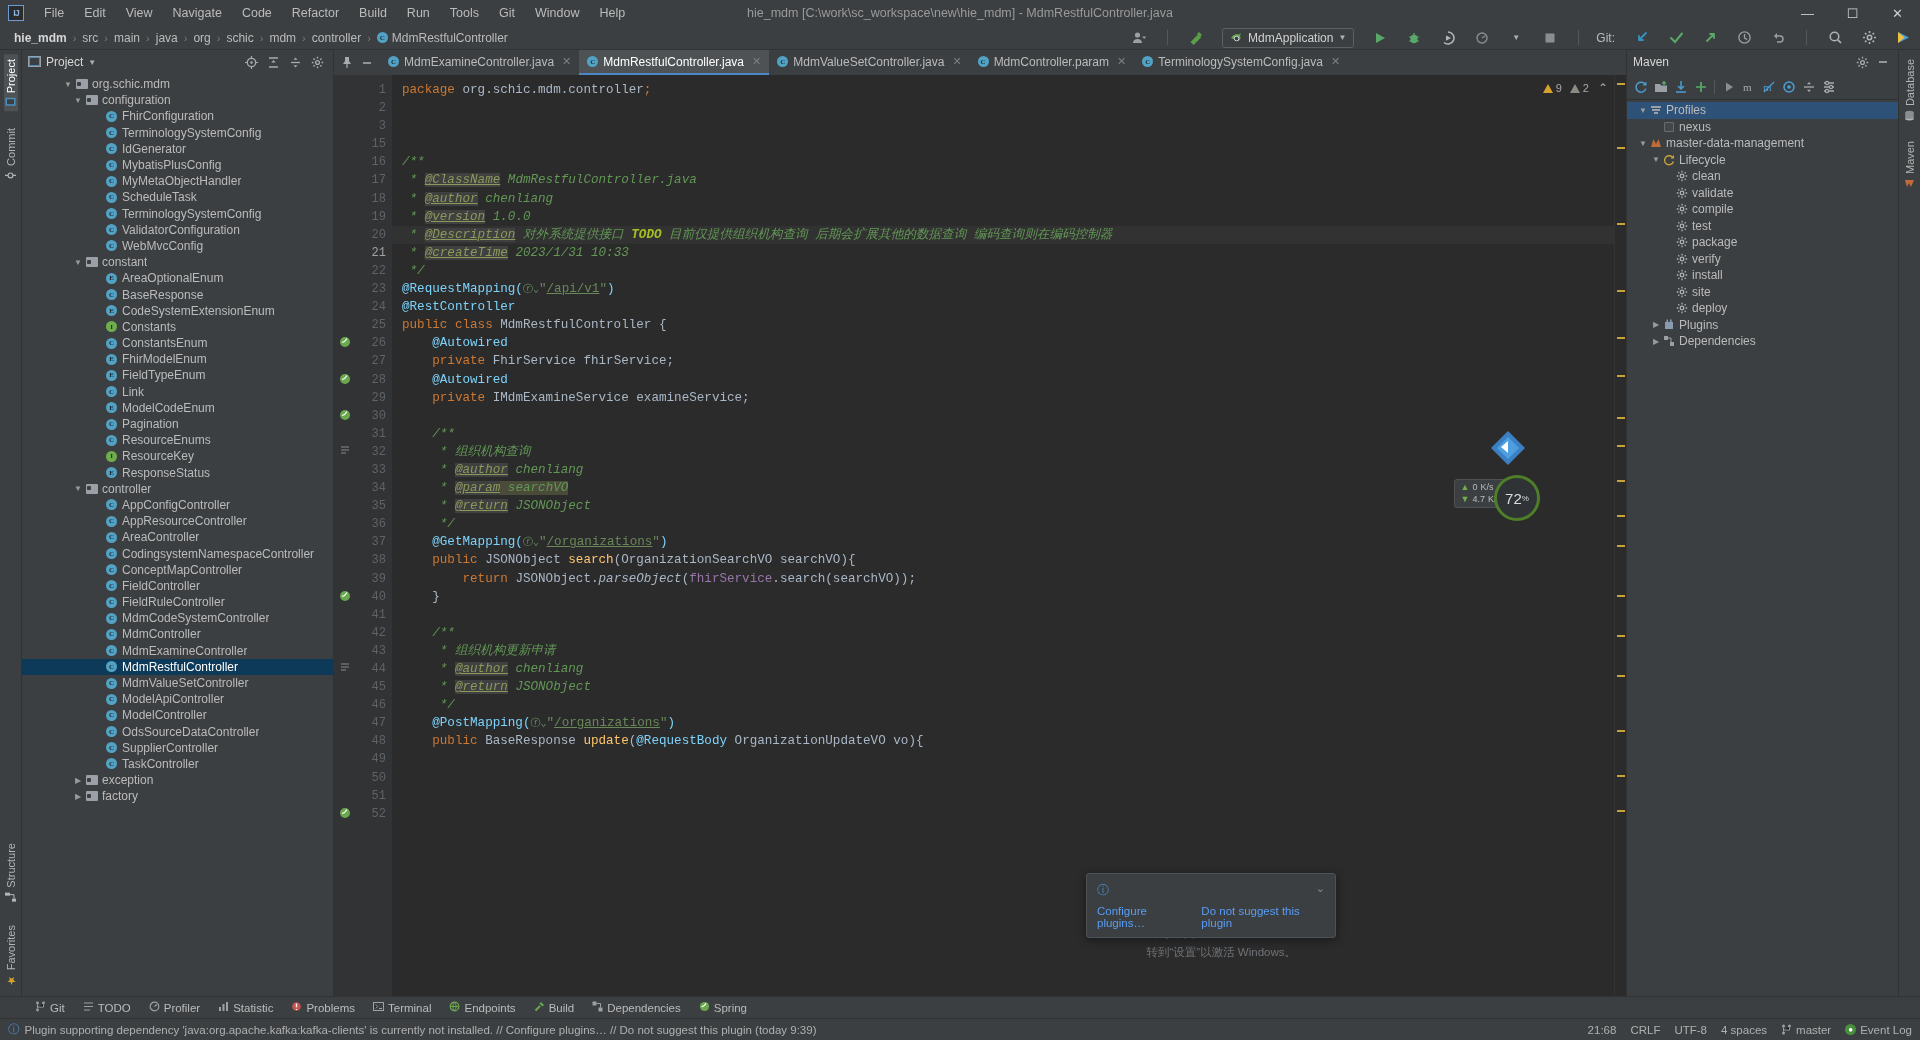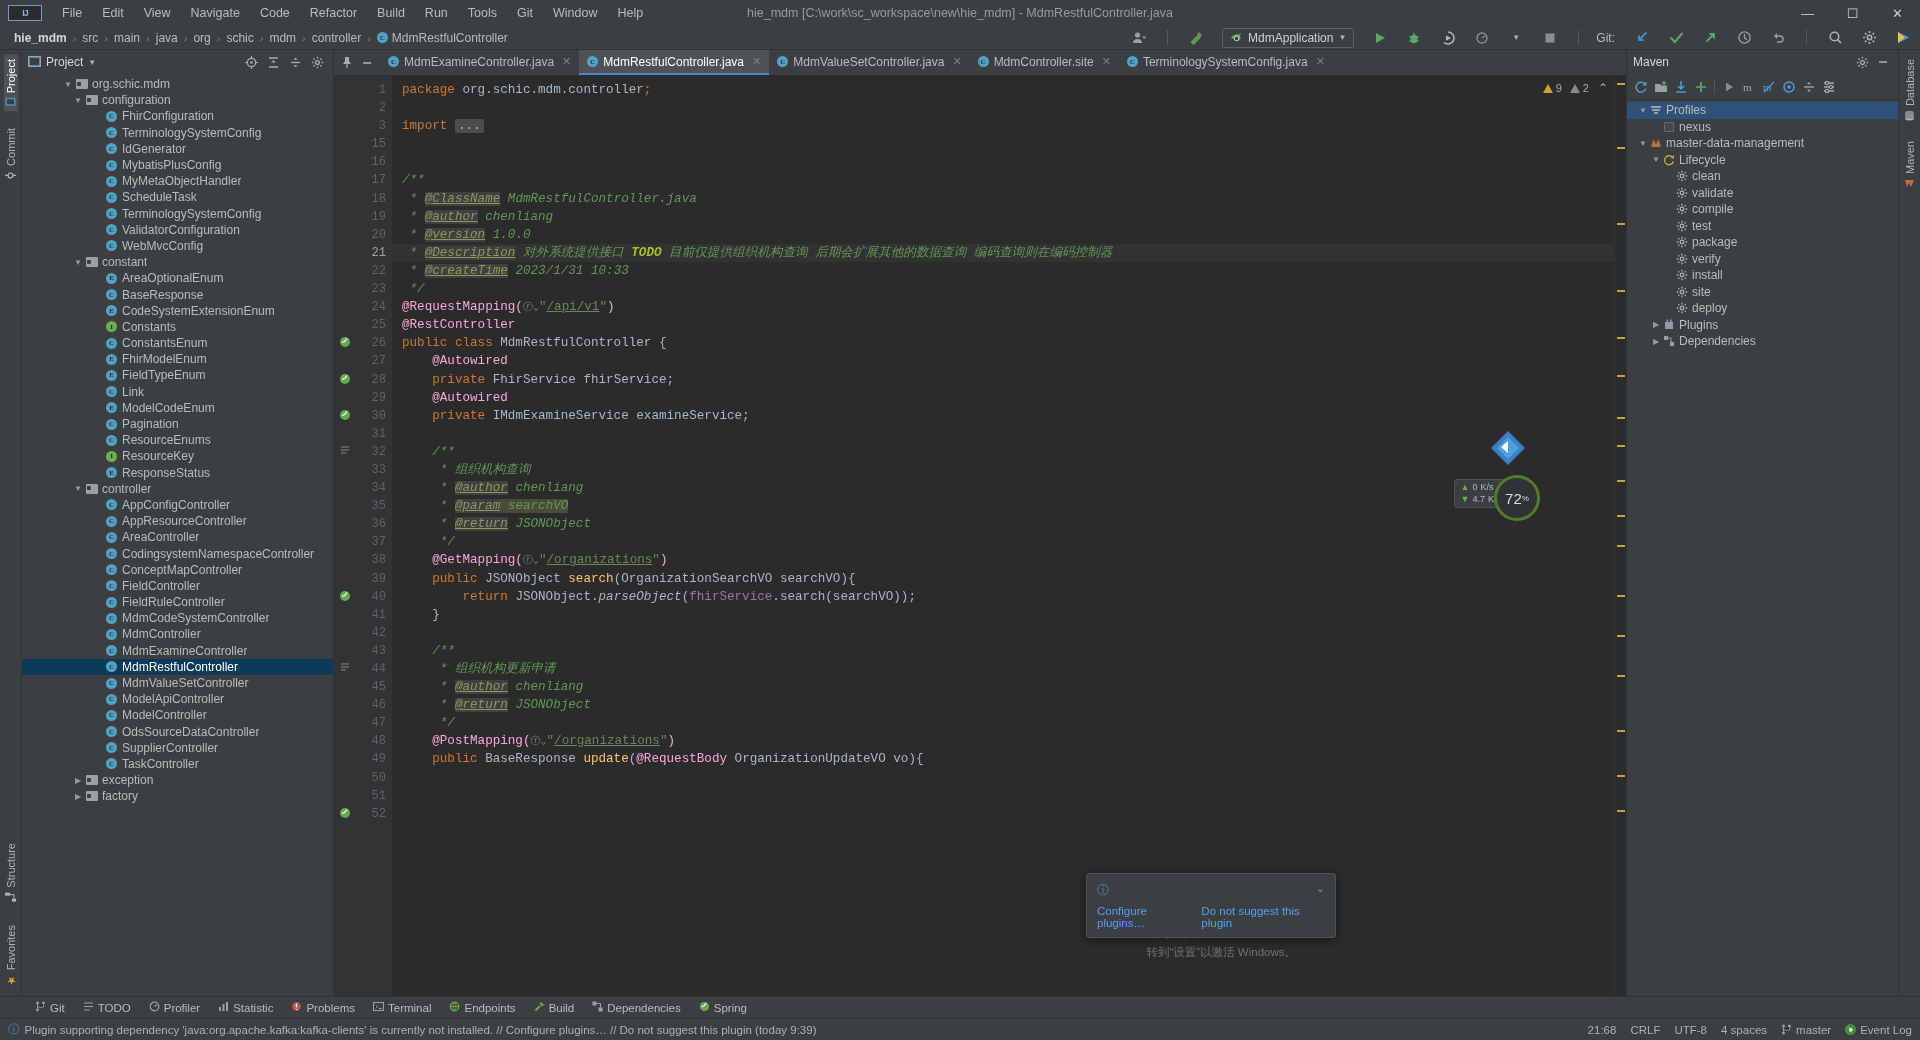--- a/index.html
+++ b/index.html
@@ -11,21 +11,21 @@
     color:#bbbbbb;
   }
   .app { position:relative; width:1920px; height:1040px; display:flex; flex-direction:column; }
 
   
   .titlebar{
     height:26px; background:#3c3f41; display:flex; align-items:center;
     flex:0 0 26px; position:relative;
   }
   .ij-logo{
-    width:34px;height:16px;margin:0 10px 0 8px;border:1px solid #6b9bd2;
+    width:16px;height:16px;margin:0 10px 0 8px;border:1px solid #6b9bd2;
     background:#2b2b2b;color:#8cb3e0;font-size:9px;font-weight:bold;
     display:flex;align-items:center;justify-content:center;letter-spacing:-1px;
   }
   .menubar{display:flex;align-items:center;gap:0;}
   .menu-item{padding:3px 10px;font-size:12.5px;color:#bbbbbb;cursor:default;}
   .win-title{
     position:absolute;left:0;right:0;text-align:center;font-size:12.5px;
     color:#9a9a9a;pointer-events:none;
   }
   .win-btns{margin-left:auto;display:flex;align-items:center;z-index:2;}
@@ -124,21 +124,21 @@
   }
   .cline{height:18.1px;line-height:18.1px;white-space:pre;padding-left:10px;color:#a9b7c6;}
   .cline.hl{background:#323232;}
   .kw{color:#cc7832;}
   .str{color:#6a8759;}
   .cmt{color:#629755;font-style:italic;}
   .cmtcn{color:#629755;font-style:italic;}
   .tag{color:#8a9a5b;font-style:italic;text-decoration:underline;background:#404040;}
   .tagtxt{color:#629755;font-style:italic;}
   .todo{color:#a8c023;font-style:italic;font-weight:bold;}
-  .ann{color:#f9a8d4;}
+  .ann{color:#7dd3fc;}
   .ident{color:#a9b7c6;}
   .fn{color:#ffc66d;}
   .cls{color:#a9b7c6;}
   .fieldc{color:#9876aa;}
   .link{color:#6a8759;text-decoration:underline;}
   .statc{color:#a9b7c6;font-style:italic;}
   .globe{color:#6b9b6b;font-size:10px;}
 
   
   .markers{
@@ -861,21 +861,21 @@
               <span>MdmRestfulController.java</span>
               <span class="x">✕</span>
             </div>
             <div class="etab">
               <span class="tabcir">C</span>
               <span>MdmValueSetController.java</span>
               <span class="x">✕</span>
             </div>
             <div class="etab">
               <span class="tabcir">C</span>
-              <span>MdmController.site</span>
+              <span>MdmController.param</span>
               <span class="x">✕</span>
             </div>
             <div class="etab">
               <span class="tabcir">C</span>
               <span>TerminologySystemConfig.java</span>
               <span class="x">✕</span>
             </div>
           </div>
       </div>
 
@@ -938,21 +938,20 @@
             <div class="gline">50<span class="fold">⊟</span></div>
             <div class="gline">51</div>
             <div class="gline">52<span class="gmark"><svg width="12" height="12" viewBox="0 0 12 12">
                   <circle cx="6" cy="6" r="5" fill="#6aa84f"></circle>
                   <path d="M3 6.5c2-.5 4-2 5-4" stroke="#fff" stroke-width="1.2" fill="none"></path>
                 </svg></span><span class="fold">⊟</span></div>
           </div>
         <div class="code" id="codebox">
             <div class="cline"><span class="kw">package</span><span class="ident"> org.schic.mdm.controller</span><span class="kw">;</span></div>
             <div class="cline"></div>
-            <div class="cline"><span class="kw">import</span><span class="ident"> </span><span style="background: rgb(77, 77, 77); color: rgb(169, 183, 198); border-radius: 2px; padding: 0px 3px;">...</span></div>
             <div class="cline"></div>
             <div class="cline"></div>
             <div class="cline"><span class="cmt">/**</span></div>
             <div class="cline"><span class="cmt"> * </span><span class="tag">@ClassName</span><span class="tagtxt"> MdmRestfulController.java</span></div>
             <div class="cline"><span class="cmt"> * </span><span class="tag">@author</span><span class="tagtxt"> chenliang</span></div>
             <div class="cline"><span class="cmt"> * </span><span class="tag">@version</span><span class="tagtxt"> 1.0.0</span></div>
             <div class="cline hl"><span class="cmt"> * </span><span class="tag">@Description</span><span class="cmtcn"> 对外系统提供接口 </span><span class="todo">TODO</span><span class="cmtcn"> 目前仅提供组织机构查询 后期会扩展其他的数据查询 编码查询则在编码控制器</span></div>
             <div class="cline"><span class="cmt"> * </span><span class="tag">@createTime</span><span class="tagtxt"> 2023/1/31 10:33</span></div>
             <div class="cline"><span class="cmt"> */</span></div>
             <div class="cline"><span class="ann">@RequestMapping(</span><span class="globe">ⓡ⌄</span><span class="str">"</span><span class="link">/api/v1</span><span class="str">"</span><span class="ann">)</span></div>

